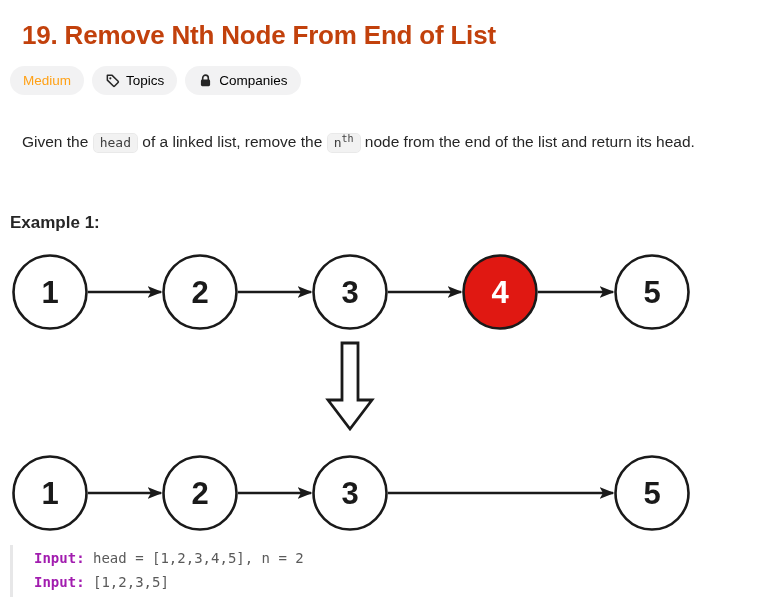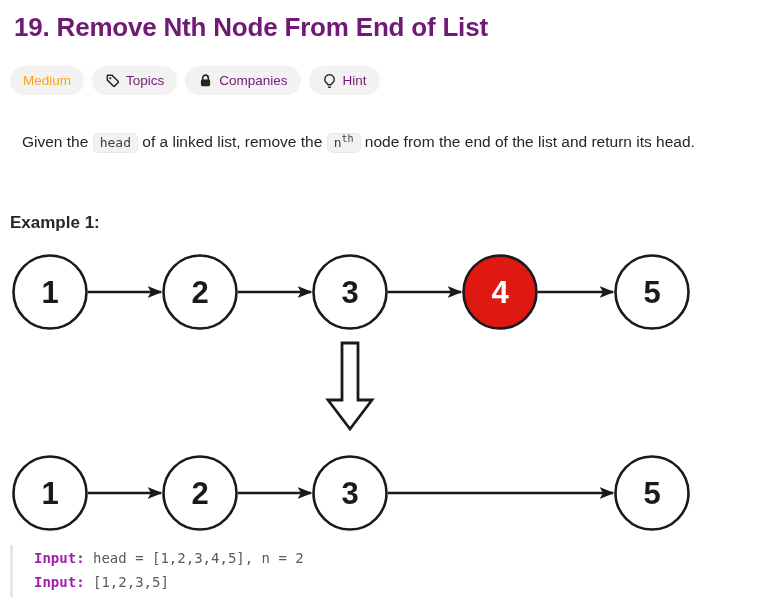--- a/index.html
+++ b/index.html
@@ -1,23 +1,23 @@
 <!DOCTYPE html>
 <html><head>
 <meta charset="utf-8">
 <style>
   html,body{margin:0;padding:0;background:#fff;}
   body{width:780px;height:610px;font-family:"Liberation Sans",sans-serif;-webkit-font-smoothing:antialiased;}
   .page{position:relative;width:780px;height:610px;overflow:hidden;background:#fff;}
 
-  .title{position:absolute;left:10px;top:8px;margin:4px;font-size:26px;font-weight:700;color:#701a75;letter-spacing:-0.2px;white-space:nowrap;}
+  .title{position:absolute;left:10px;top:8px;margin:12px;font-size:26px;font-weight:700;color:#c2410c;letter-spacing:-0.2px;white-space:nowrap;}
 
   .badges{position:absolute;left:10px;top:66px;display:flex;gap:8px;}
   .pill{display:inline-flex;align-items:center;gap:6px;height:29px;padding:0 13px;border-radius:15px;
-        background:#f2f2f3;border:none;font-family:inherit;font-size:13.5px;color:#701a75;cursor:pointer;white-space:nowrap;}
+        background:#f2f2f3;border:none;font-family:inherit;font-size:13.5px;color:#000000;cursor:pointer;white-space:nowrap;}
   .pill.difficulty{color:#ffa116;cursor:default;}
   .pill svg{display:block;}
 
   .desc{position:absolute;left:10px;top:117px;margin:12px;width:768px;font-size:15.5px;line-height:25px;color:#262626;}
   .inline-code{background:rgba(0,0,0,0.05);border:1px solid rgba(0,0,0,0.035);border-radius:5px;
                padding:1px 6px 2px;font-family:"DejaVu Sans Mono",monospace;font-size:13px;color:#404040;white-space:nowrap;}
   .inline-code sup{font-size:10px;line-height:0;}
 
   .example-heading{position:absolute;left:10px;top:213px;font-size:17px;font-weight:700;color:#262626;}
 
@@ -51,29 +51,20 @@
     <button class="pill">
       <span>
         <svg width="15" height="15" viewBox="0 0 16 16">
           <path d="M5 7.4 V5.3 a3 3 0 0 1 6 0 V7.4" fill="none" stroke="#262626" stroke-width="1.7"></path>
           <rect x="3.1" y="7" width="9.8" height="7" rx="1.5" fill="#262626"></rect>
         </svg>
       </span>
       <span>Companies</span>
     </button>
 
-    <button class="pill">
-      <span>
-        <svg width="15" height="16" viewBox="0 0 16 17">
-          <path d="M8 1.7 a5 5 0 0 1 2.8 9.1 c-.6.4-1 1-1.1 1.7 H6.3 c-.1-.7-.5-1.3-1.1-1.7 A5 5 0 0 1 8 1.7 Z" fill="none" stroke="#262626" stroke-width="1.5" stroke-linejoin="round"></path>
-          <path d="M6.2 14.4 h3.6 l-.6 1.5 h-2.4 Z" fill="#262626"></path>
-        </svg>
-      </span>
-      <span>Hint</span>
-    </button>
   </div>
 
   <p class="desc"><span>Given the </span><code class="inline-code">head</code><span> of a linked list, remove the </span><code class="inline-code"><span>n</span><sup>th</sup></code><span> node from the end of the list and return its head.</span></p>
 
   <div class="example-heading">Example 1:</div>
 
   <svg id="diagram" width="780" height="295" viewBox="0 0 780 295">
     <defs>
       <marker id="ah" viewBox="0 0 15 12" refX="13.5" refY="6" markerWidth="15" markerHeight="12" markerUnits="userSpaceOnUse" orient="auto">
         <path d="M0,0 L15,6 L0,12 L3.5,6 Z" fill="#1a1a1a"></path>

